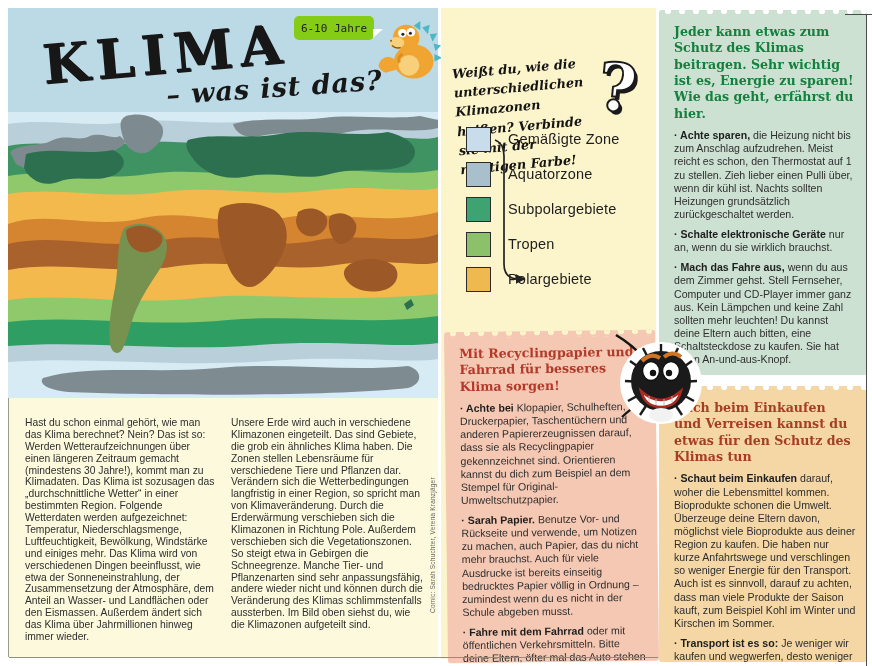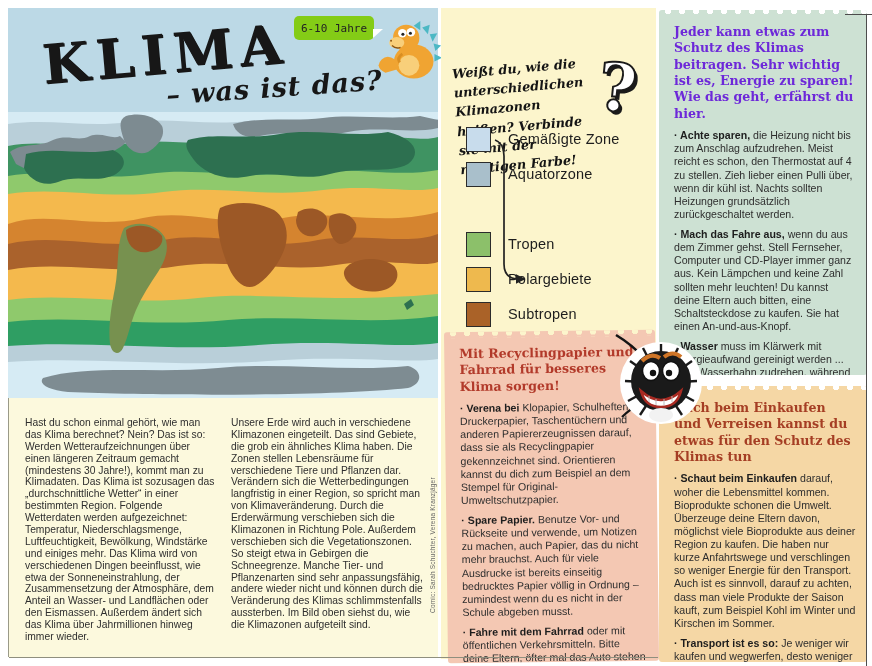--- a/index.html
+++ b/index.html
@@ -42,21 +42,21 @@
   
   .panel { position:absolute; overflow:hidden; padding:14px 11px 8px 15px; }
   .panel::before { content:""; position:absolute; left:2px; top:-2px; right:0; height:8px;
     background-image:radial-gradient(circle at 7px 3px, var(--hole) 3px, transparent 3.4px);
     background-size:14px 8px; background-repeat:repeat-x; }
   .panel h2 { font-family:"DejaVu Serif", serif; font-size:12.6px; line-height:1.3; margin-bottom:7px; }
   .panel p.tip { font-size:10.6px; line-height:1.24; color:#2e2e2e; margin-bottom:7px; }
   .panel p.tip b { color:#1d1d1d; }
 
   .panel-energy { left:659px; top:10px; width:208px; height:365px; background:#cde1d3; --hole:#ffffff; border-radius:3px; }
-  .panel-energy h2 { color:#6d28d9; }
+  .panel-energy h2 { color:#15803d; }
   .panel-paper { left:446px; top:331px; width:211px; height:331px; background:#f4c8b3; --hole:#fcf5cc;
     transform:rotate(-0.7deg); border-radius:3px; }
   .panel-paper h2 { color:#b23a2a; }
   .panel-shopping { left:659px; top:386px; width:208px; height:276px; background:#f5d7a5; --hole:#ffffff; border-radius:3px; }
   .panel-shopping h2 { color:#a53e24; text-align:center; }
   .panel-shopping h2 { text-align:left; }
 
   
   .owl { position:absolute; left:612px; top:331px; width:94px; height:100px; z-index:6; }
 
@@ -147,54 +147,55 @@
 
     <div class="legend">
       <div class="lrow" style="top:8px">
         <span class="swatch" style="background-color: rgb(200, 220, 236);"></span>
         <span class="llabel">Gemäßigte Zone</span>
       </div>
       <div class="lrow" style="top:43px">
         <span class="swatch" style="background-color: rgb(169, 191, 203);"></span>
         <span class="llabel">Äquatorzone</span>
       </div>
+      <div class="lrow" style="top:78px">
+        <span class="swatch" style="background-color: rgb(63, 163, 113);"></span>
+        <span class="llabel">Subpolargebiete</span>
+      </div>
       <div class="lrow" style="top:113px">
         <span class="swatch" style="background-color: rgb(140, 192, 106);"></span>
         <span class="llabel">Tropen</span>
       </div>
       <div class="lrow" style="top:148px">
         <span class="swatch" style="background-color: rgb(238, 185, 78);"></span>
         <span class="llabel">Polargebiete</span>
-      </div>
-      <div class="lrow" style="top:183px">
-        <span class="swatch" style="background-color: rgb(170, 98, 40);"></span>
-        <span class="llabel">Subtropen</span>
       </div>
       <svg class="legend-arrow" viewBox="0 0 46 210">
         <defs>
             <marker id="arr" markerWidth="7" markerHeight="7" refX="5" refY="3" orient="auto">
           <path d="M0,0 L6,3 L0,6 Z" fill="#222"></path>
             </marker>
           </defs>
         <path d="M6,10 q9,3 9,16 L15,134 q0,15 15,15 l5,0" fill="none" stroke="#222" stroke-width="1.7" marker-end="url(#arr)"></path>
       </svg>
     </div>
   </div>
 
   <div class="panel panel-energy">
     <h2>Jeder kann etwas zum Schutz des Klimas beitragen. Sehr wichtig ist es, Energie zu sparen! Wie das geht, erfährst du hier.</h2>
-    <p class="tip"><b><span>·</span> <span>Achte sparen,</span></b><span> die Heizung nicht bis zum Anschlag aufzudrehen. Meist reicht es schon, den Thermostat auf 4 zu stellen. Zieh lieber einen Pulli über, wenn dir kühl ist. Nachts sollten Heizungen grundsätzlich zurückgeschaltet werden.</span></p>
+    <p class="tip"><b><span>·</span> <span>Achte sparen,</span></b><span> die Heizung nicht bis zum Anschlag aufzudrehen. Meist reicht es schon, den Thermostat auf 1 zu stellen. Zieh lieber einen Pulli über, wenn dir kühl ist. Nachts sollten Heizungen grundsätzlich zurückgeschaltet werden.</span></p>
+    <p class="tip"><b><span>·</span> <span>Schalte elektronische Geräte</span></b><span> nur an, wenn du sie wirklich brauchst.</span></p>
     <p class="tip"><b><span>·</span> <span>Mach das Fahre aus,</span></b><span> wenn du aus dem Zimmer gehst. Stell Fernseher, Computer und CD-Player immer ganz aus. Kein Lämpchen und keine Zahl sollten mehr leuchten! Du kannst deine Eltern auch bitten, eine Schaltsteckdose zu kaufen. Sie hat einen An-und-aus-Knopf.</span></p>
     <p class="tip"><b><span>·</span> <span>Wasser</span></b><span> muss im Klärwerk mit Energieaufwand gereinigt werden ... Also Wasserhahn zudrehen, während du dich in der Dusche einseifst, die Zähne putzt oder beim Geschirrabwaschen hilfst!</span></p>
   </div>
 
   <div class="panel panel-paper">
     <h2>Mit Recyclingpapier und Fahrrad für besseres Klima sorgen!</h2>
-    <p class="tip"><b><span>·</span> <span>Verena bei</span></b><span> Klopapier, Schulheften, Druckerpapier, Taschentüchern und anderen Papiererzeugnissen darauf, dass sie als Recyclingpapier gekennzeichnet sind. Orientieren kannst du dich zum Beispiel an dem Stempel für Original-Umweltschutzpapier.</span></p>
-    <p class="tip"><b><span>·</span> <span>Spare Papier.</span></b><span> Benutze Vor- und Rückseite und verwende, um Notizen zu machen, auch Papier, das du nicht mehr brauchst. Auch für viele Ausdrucke ist bereits einseitig bedrucktes Papier völlig in Ordnung – zumindest wenn du es nicht in der Schule abgeben musst.</span></p>
+    <p class="tip"><b><span>·</span> <span>Achte bei</span></b><span> Klopapier, Schulheften, Druckerpapier, Taschentüchern und anderen Papiererzeugnissen darauf, dass sie als Recyclingpapier gekennzeichnet sind. Orientieren kannst du dich zum Beispiel an dem Stempel für Original-Umweltschutzpapier.</span></p>
+    <p class="tip"><b><span>·</span> <span>Sarah Papier.</span></b><span> Benutze Vor- und Rückseite und verwende, um Notizen zu machen, auch Papier, das du nicht mehr brauchst. Auch für viele Ausdrucke ist bereits einseitig bedrucktes Papier völlig in Ordnung – zumindest wenn du es nicht in der Schule abgeben musst.</span></p>
     <p class="tip"><b><span>·</span> <span>Fahre mit dem Fahrrad</span></b><span> oder mit öffentlichen Verkehrsmitteln. Bitte deine Eltern, öfter mal das Auto stehen zu lassen und auch aufs Fahrrad umzusteigen. Das schont Umwelt und Geldbörse!</span></p>
   </div>
 
   <div class="panel panel-shopping">
     <h2>Auch beim Einkaufen und Verreisen kannst du etwas für den Schutz des Klimas tun</h2>
     <p class="tip"><b><span>·</span> <span>Schaut beim Einkaufen</span></b><span> darauf, woher die Lebensmittel kommen. Bioprodukte schonen die Umwelt. Überzeuge deine Eltern davon, möglichst viele Bioprodukte aus deiner Region zu kaufen. Die haben nur kurze Anfahrtswege und verschlingen so weniger Energie für den Transport. Auch ist es sinnvoll, darauf zu achten, dass man viele Produkte der Saison kauft, zum Beispiel Kohl im Winter und Kirschen im Sommer.</span></p>
     <p class="tip"><b><span>·</span> <span>Transport ist es so:</span></b><span> Je weniger wir kaufen und wegwerfen, desto weniger muss produziert und entsorgt werden.</span></p>
   </div>
 
   <svg class="owl" viewBox="0 0 94 100">

